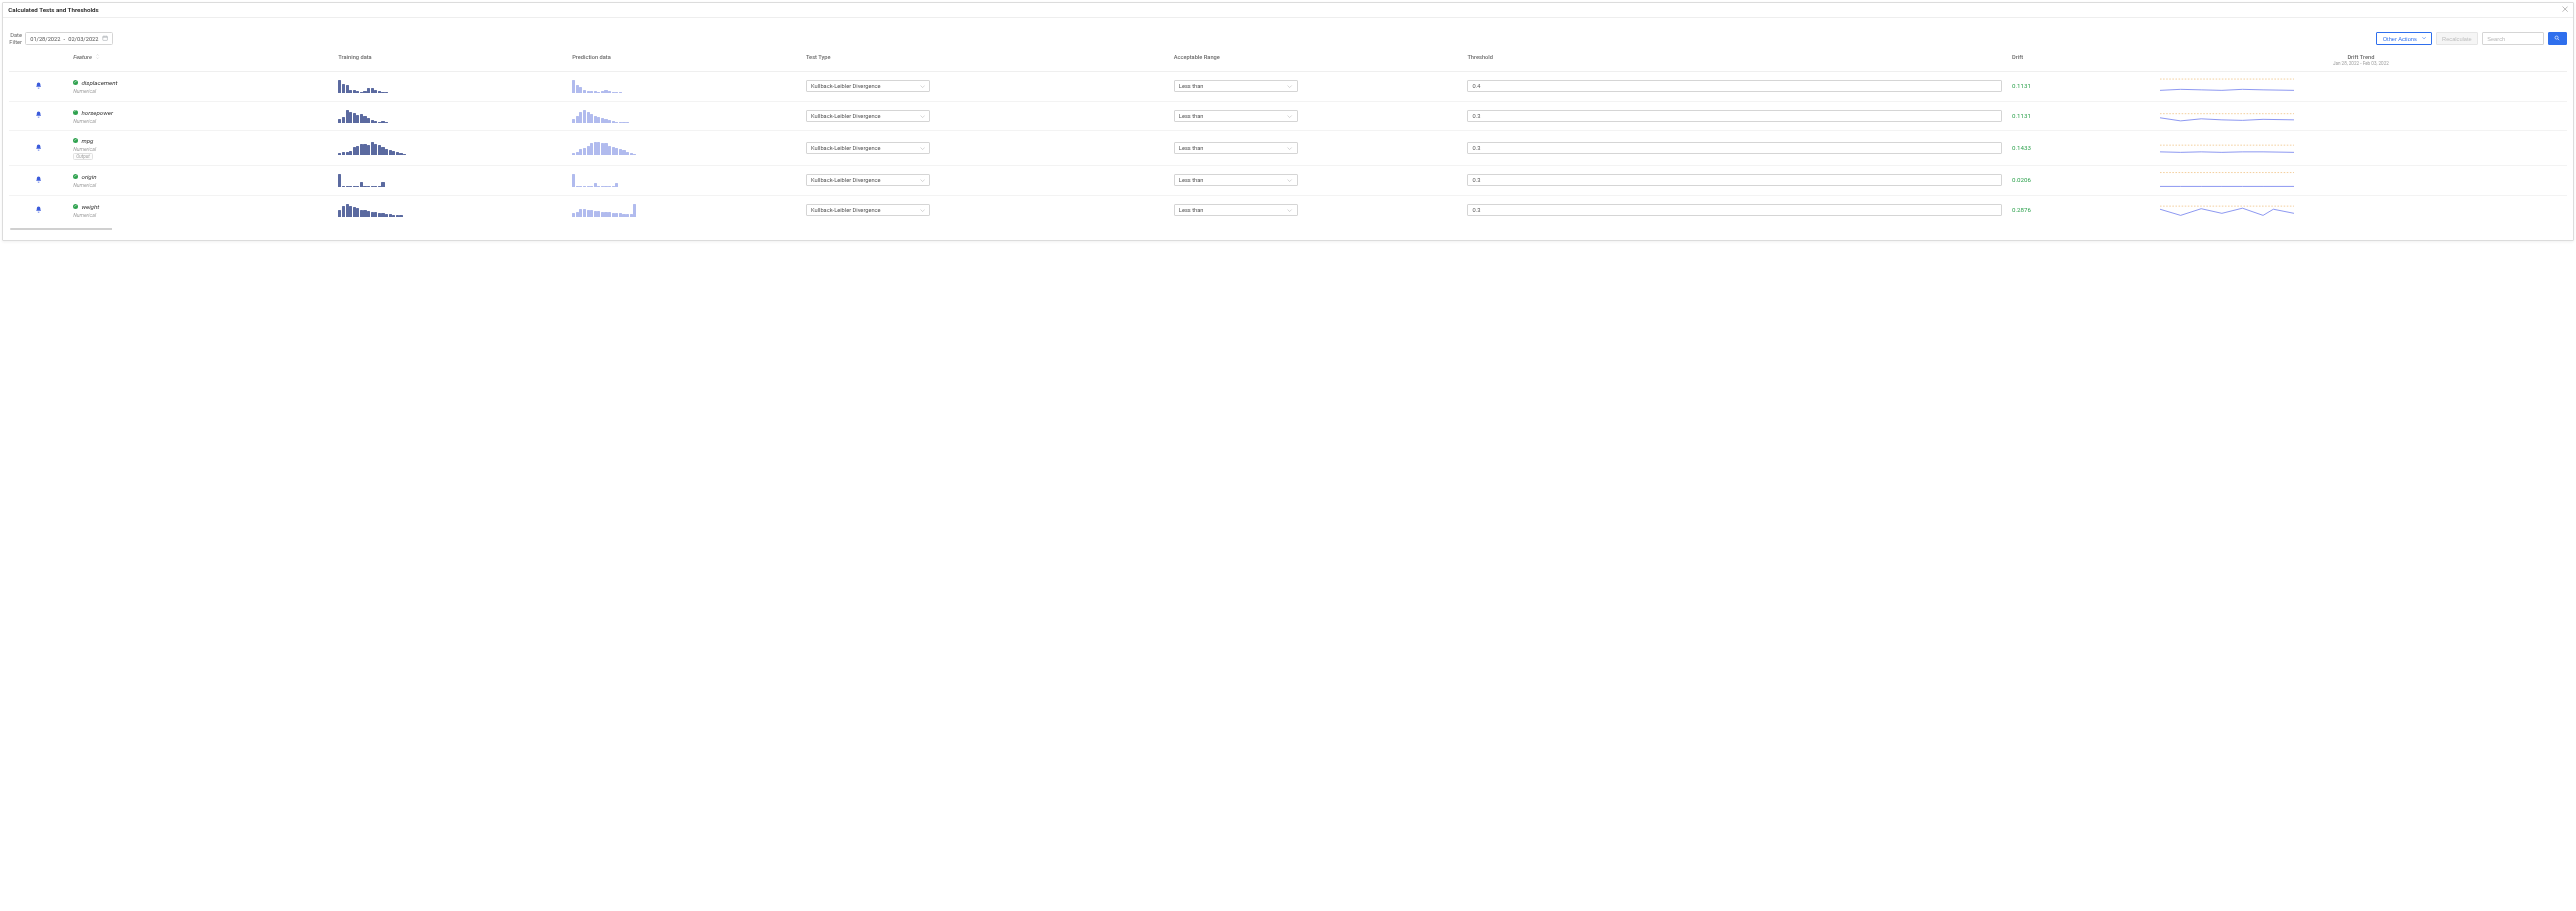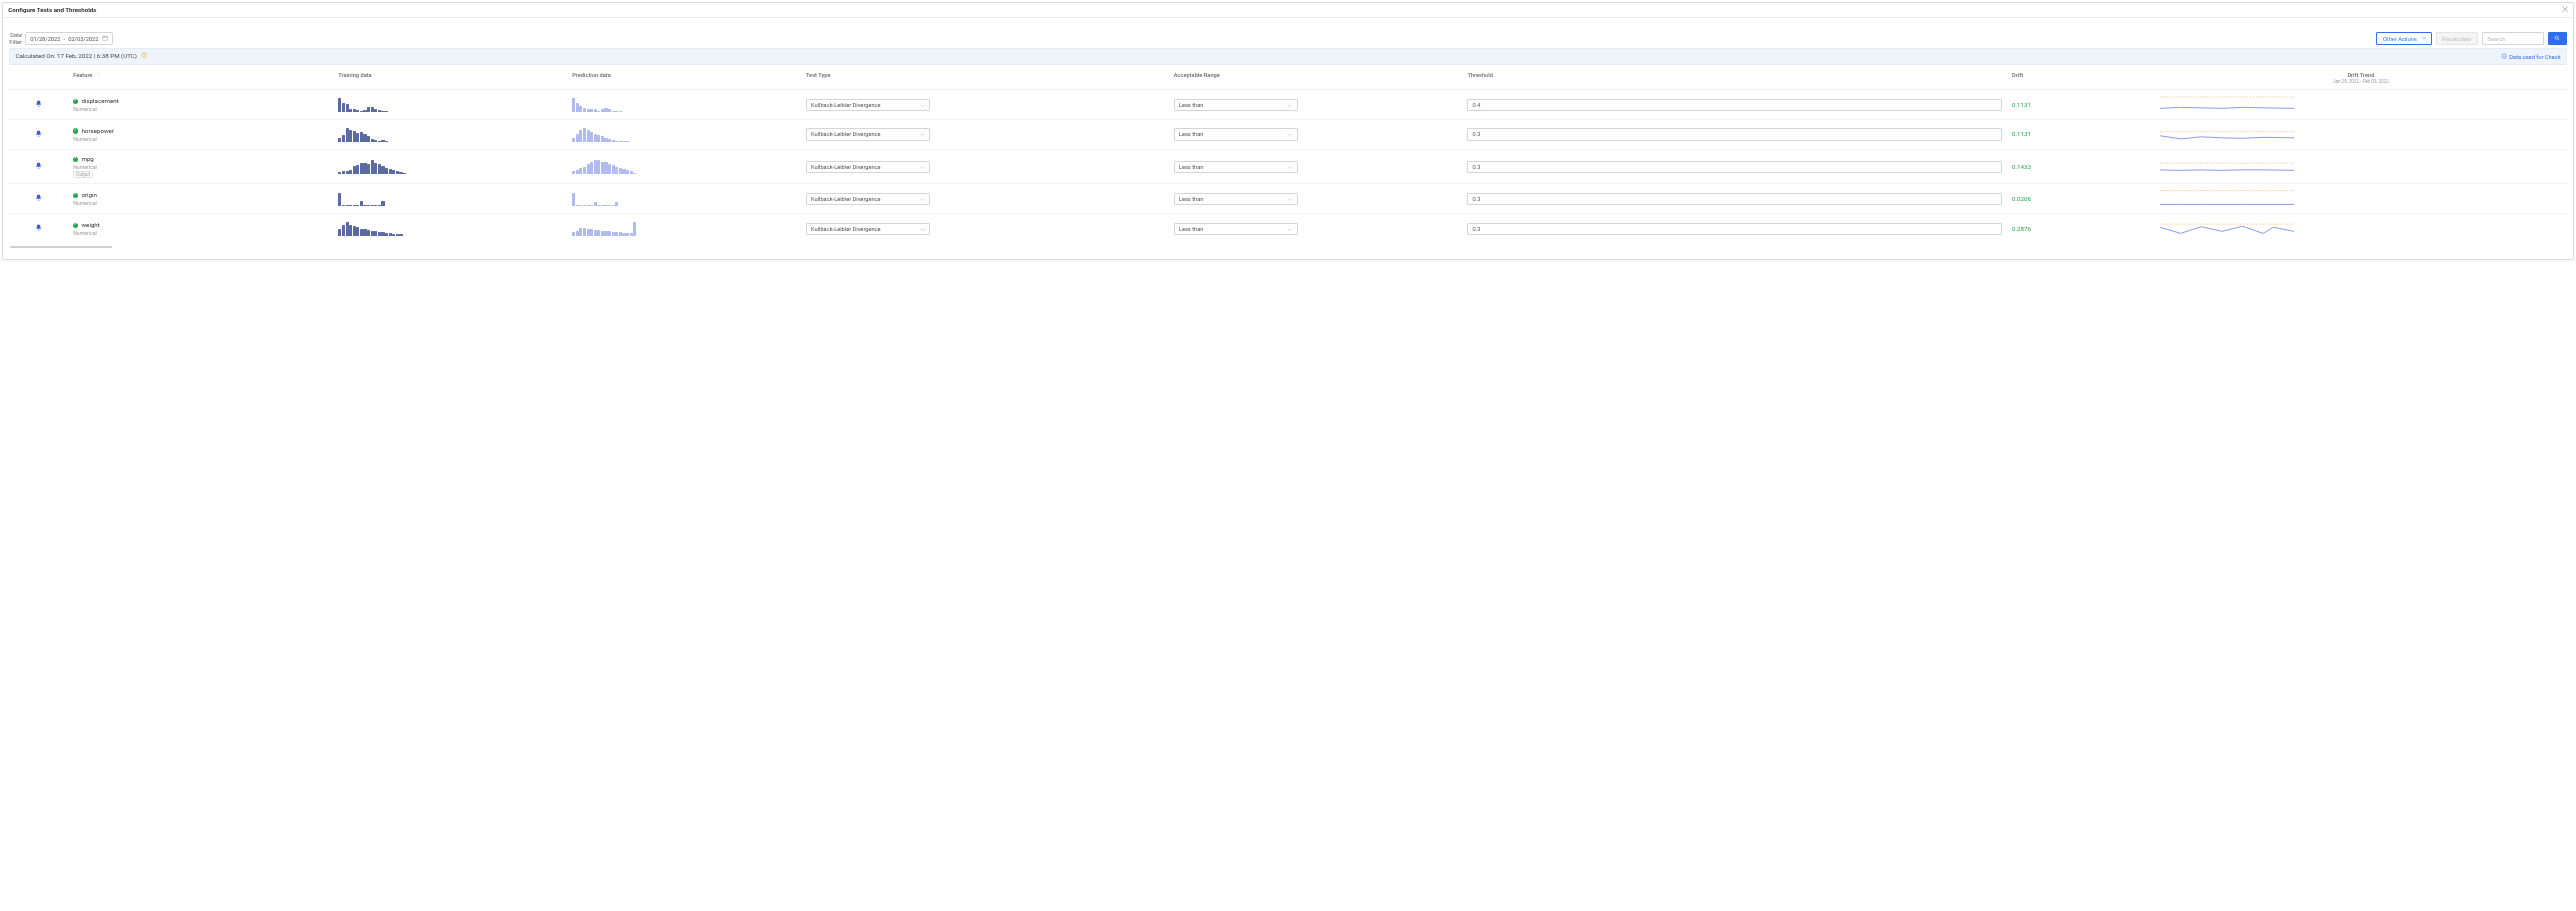--- a/index.html
+++ b/index.html
@@ -151,21 +151,21 @@
   .sort-icon { color: #c7c7c7; margin-left: 2.1px; }
 
   .row td {
     padding: 5.2px 5.2px;
     border-bottom: 0.5px solid #f3f3f3;
     vertical-align: middle;
   }
   .row:last-child td { border-bottom: none; }
 
   .col-bell { width: 20.6px; text-align: center; color: #3b5bdb; }
-  .col-feature { width: 93px; }
+  .col-feature { width: 93px; font-style: italic; }
   .feat-name {
     display: flex;
     align-items: center;
     gap: 3.1px;
     font-size: 6.2px;
     color: #333;
   }
   .status-dot {
     width: 5.2px; height: 5.2px; border-radius: 50%;
     background: #2fa24f;
@@ -261,21 +261,21 @@
     background: linear-gradient(to right, #d0d0d0 4%, transparent 4%);
     margin: 3.1px 1px 1px 1px;
     border-radius: 1px;
   }
 </style>
 </head>
 <body>
 
 <div class="window">
   <div class="titlebar">
-    <span class="title">Configure Tests and Thresholds</span>
+    <span class="title">Calculated Tests and Thresholds</span>
     <span class="close">
       <svg width="6.2" height="6.2" viewBox="0 0 12 12">
           <path d="M1 1 L11 11 M11 1 L1 11" stroke-width="1.3"></path>
         </svg>
     </span>
   </div>
 
   <div class="body">
 
     <div class="toolbar-row">
@@ -307,40 +307,20 @@
         <input class="search-box" placeholder="Search" style="">
         <button class="btn btn-primary">
           <svg width="6.2" height="6.2" viewBox="0 0 24 24" fill="none" stroke="#fff" stroke-width="2.5">
               <circle cx="10" cy="10" r="6"></circle>
               <path d="M20 20l-5-5"></path>
             </svg>
         </button>
       </div>
     </div>
 
-    <div class="calc-banner">
-      <span>
-        <span class="calc-text">Calculated On: 17 Feb, 2022 | 6:38 PM (UTC)</span>
-        <span class="info-icon">
-          <svg width="6.2" height="6.2" viewBox="0 0 24 24" fill="none" stroke="currentColor" stroke-width="2">
-              <circle cx="12" cy="12" r="9"></circle>
-              <path d="M12 7v6M12 17h0"></path>
-            </svg>
-        </span>
-      </span>
-      <a class="data-used-link">
-        <span class="info-circ">
-          <svg width="6.2" height="6.2" viewBox="0 0 24 24" fill="none" stroke="currentColor" stroke-width="2">
-              <circle cx="12" cy="12" r="9"></circle>
-              <path d="M12 10v6M12 7h0"></path>
-            </svg>
-        </span>
-        <span>Data used for Check</span>
-      </a>
-    </div>
 
     <table class="table">
       <thead>
         <tr class="thead-row">
           <th class="col-bell"></th>
           <th class="col-feature">
             <span>Feature</span>
             <span class="sort-icon">
               <svg width="5.2" height="5.2" viewBox="0 0 10 10">
                   <path d="M3 3l2-2 2 2M3 7l2 2 2-2" fill="none" stroke="currentColor" stroke-width="1"></path>

